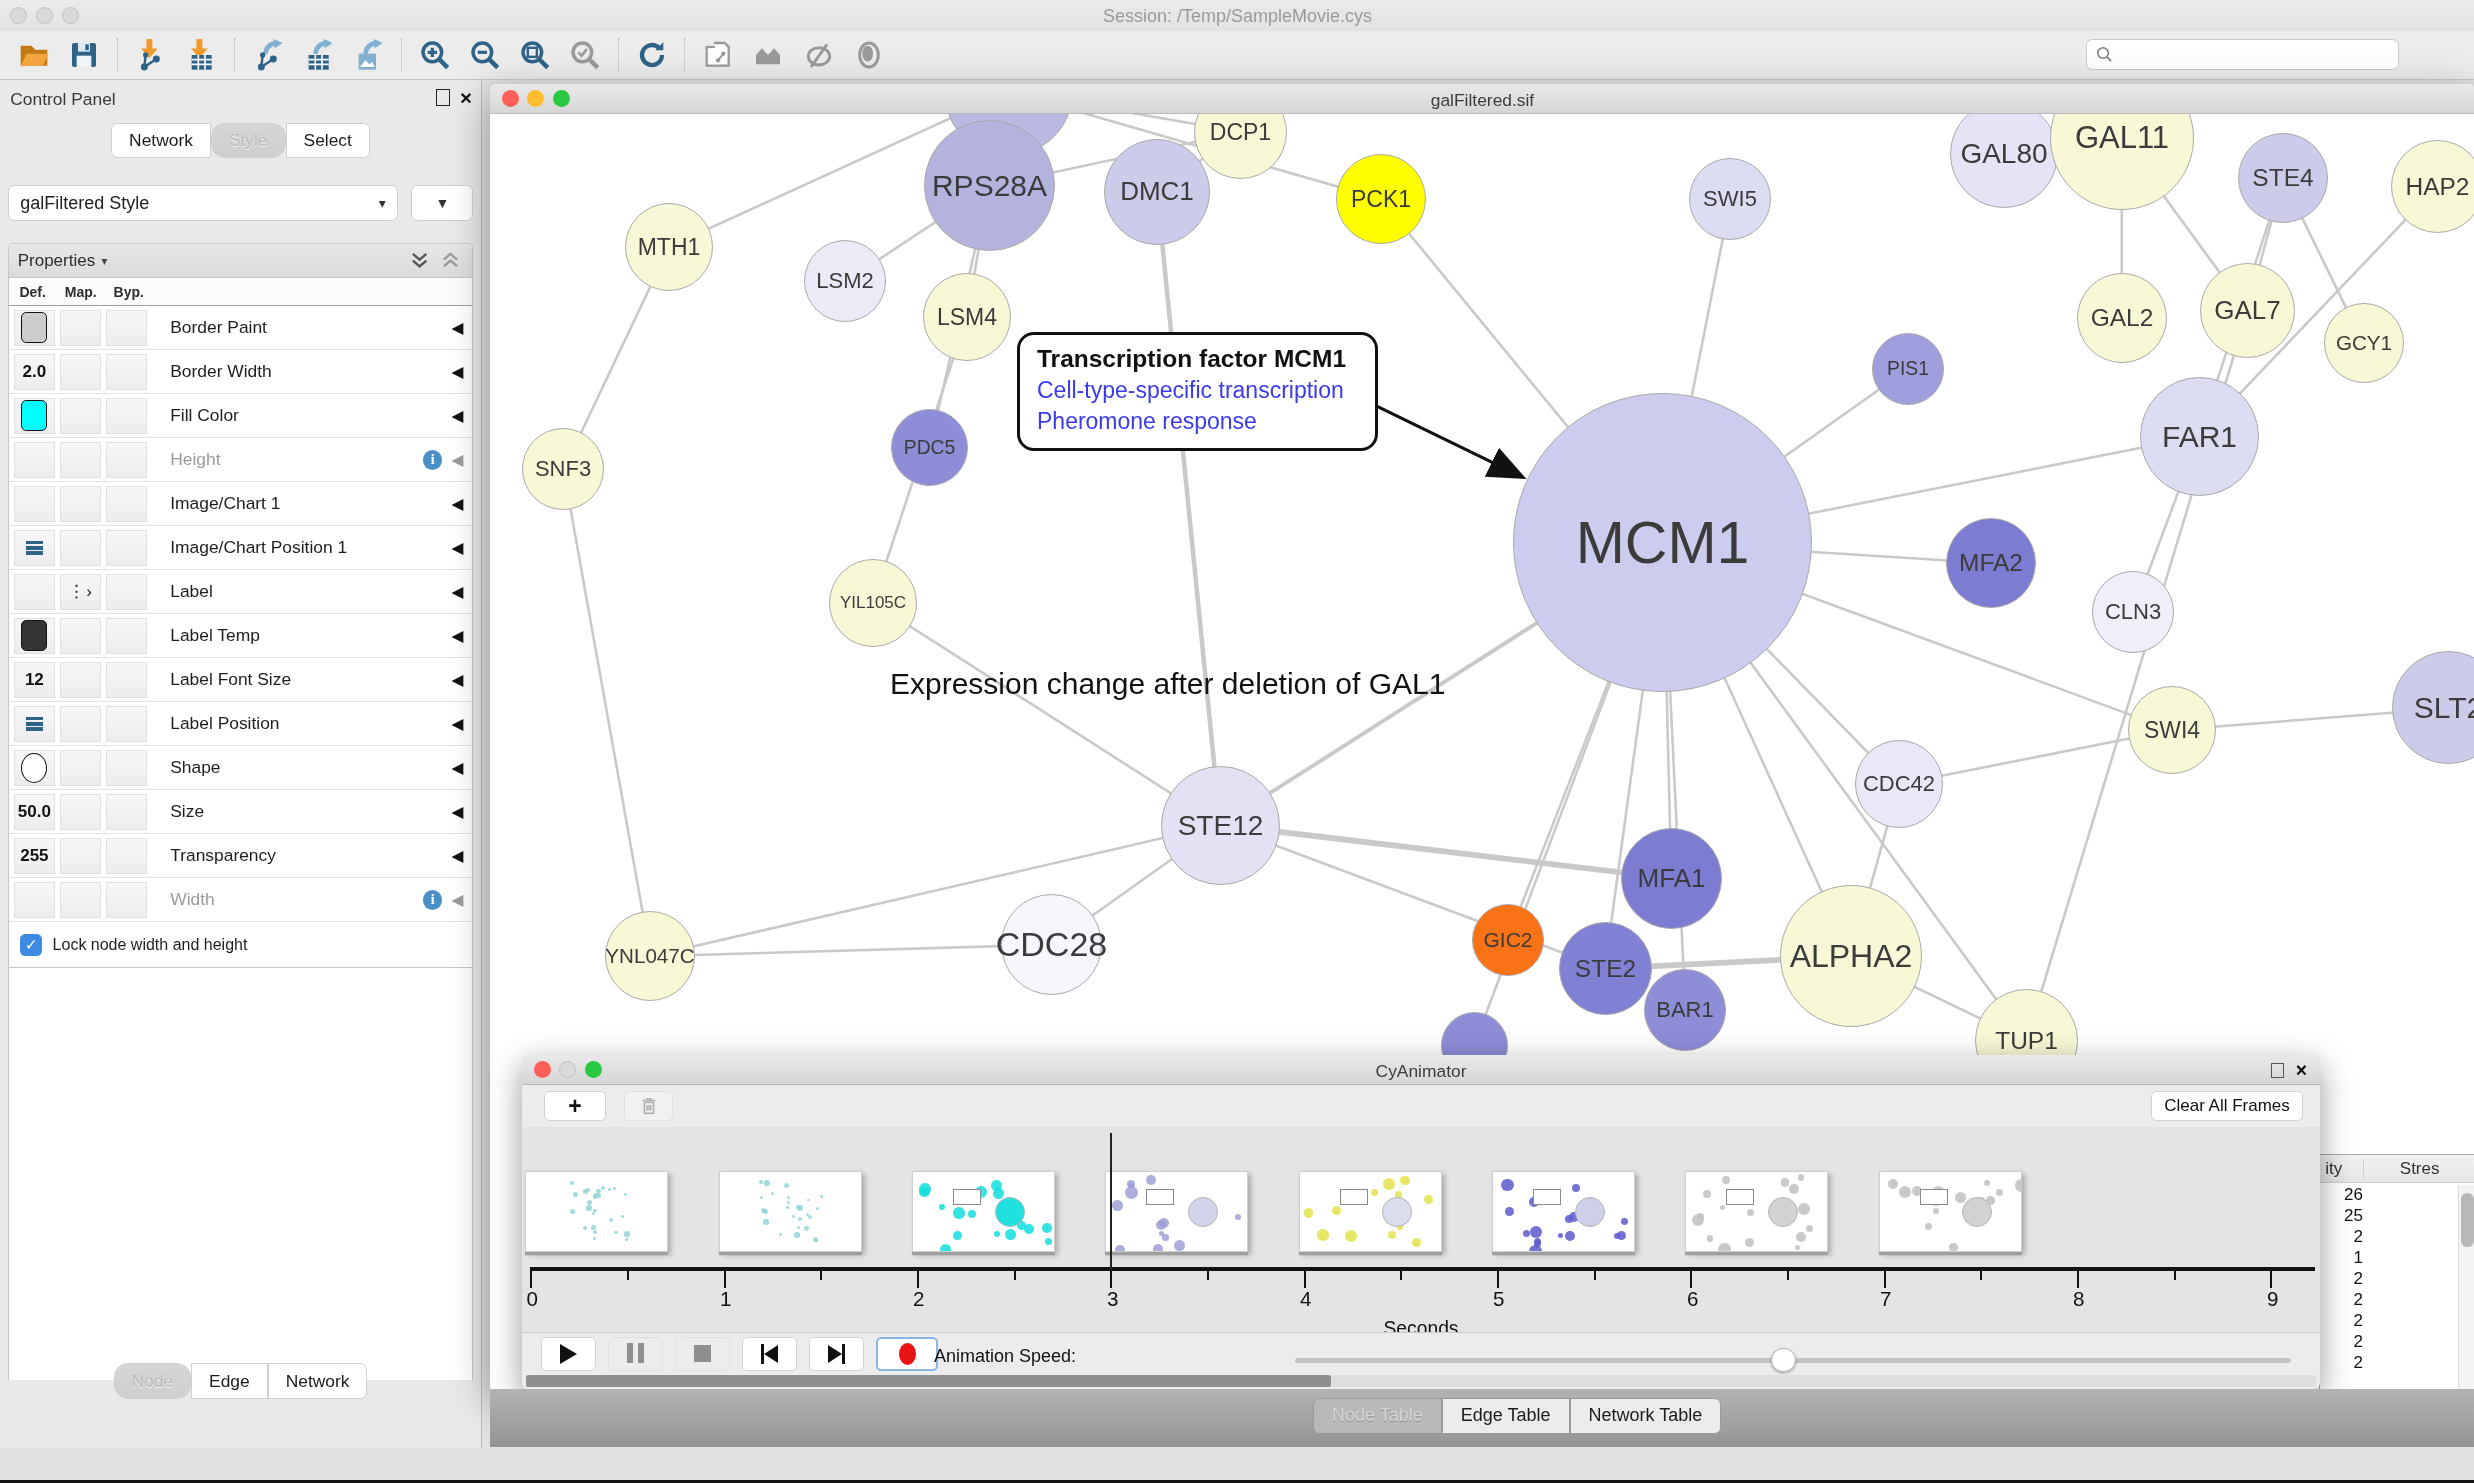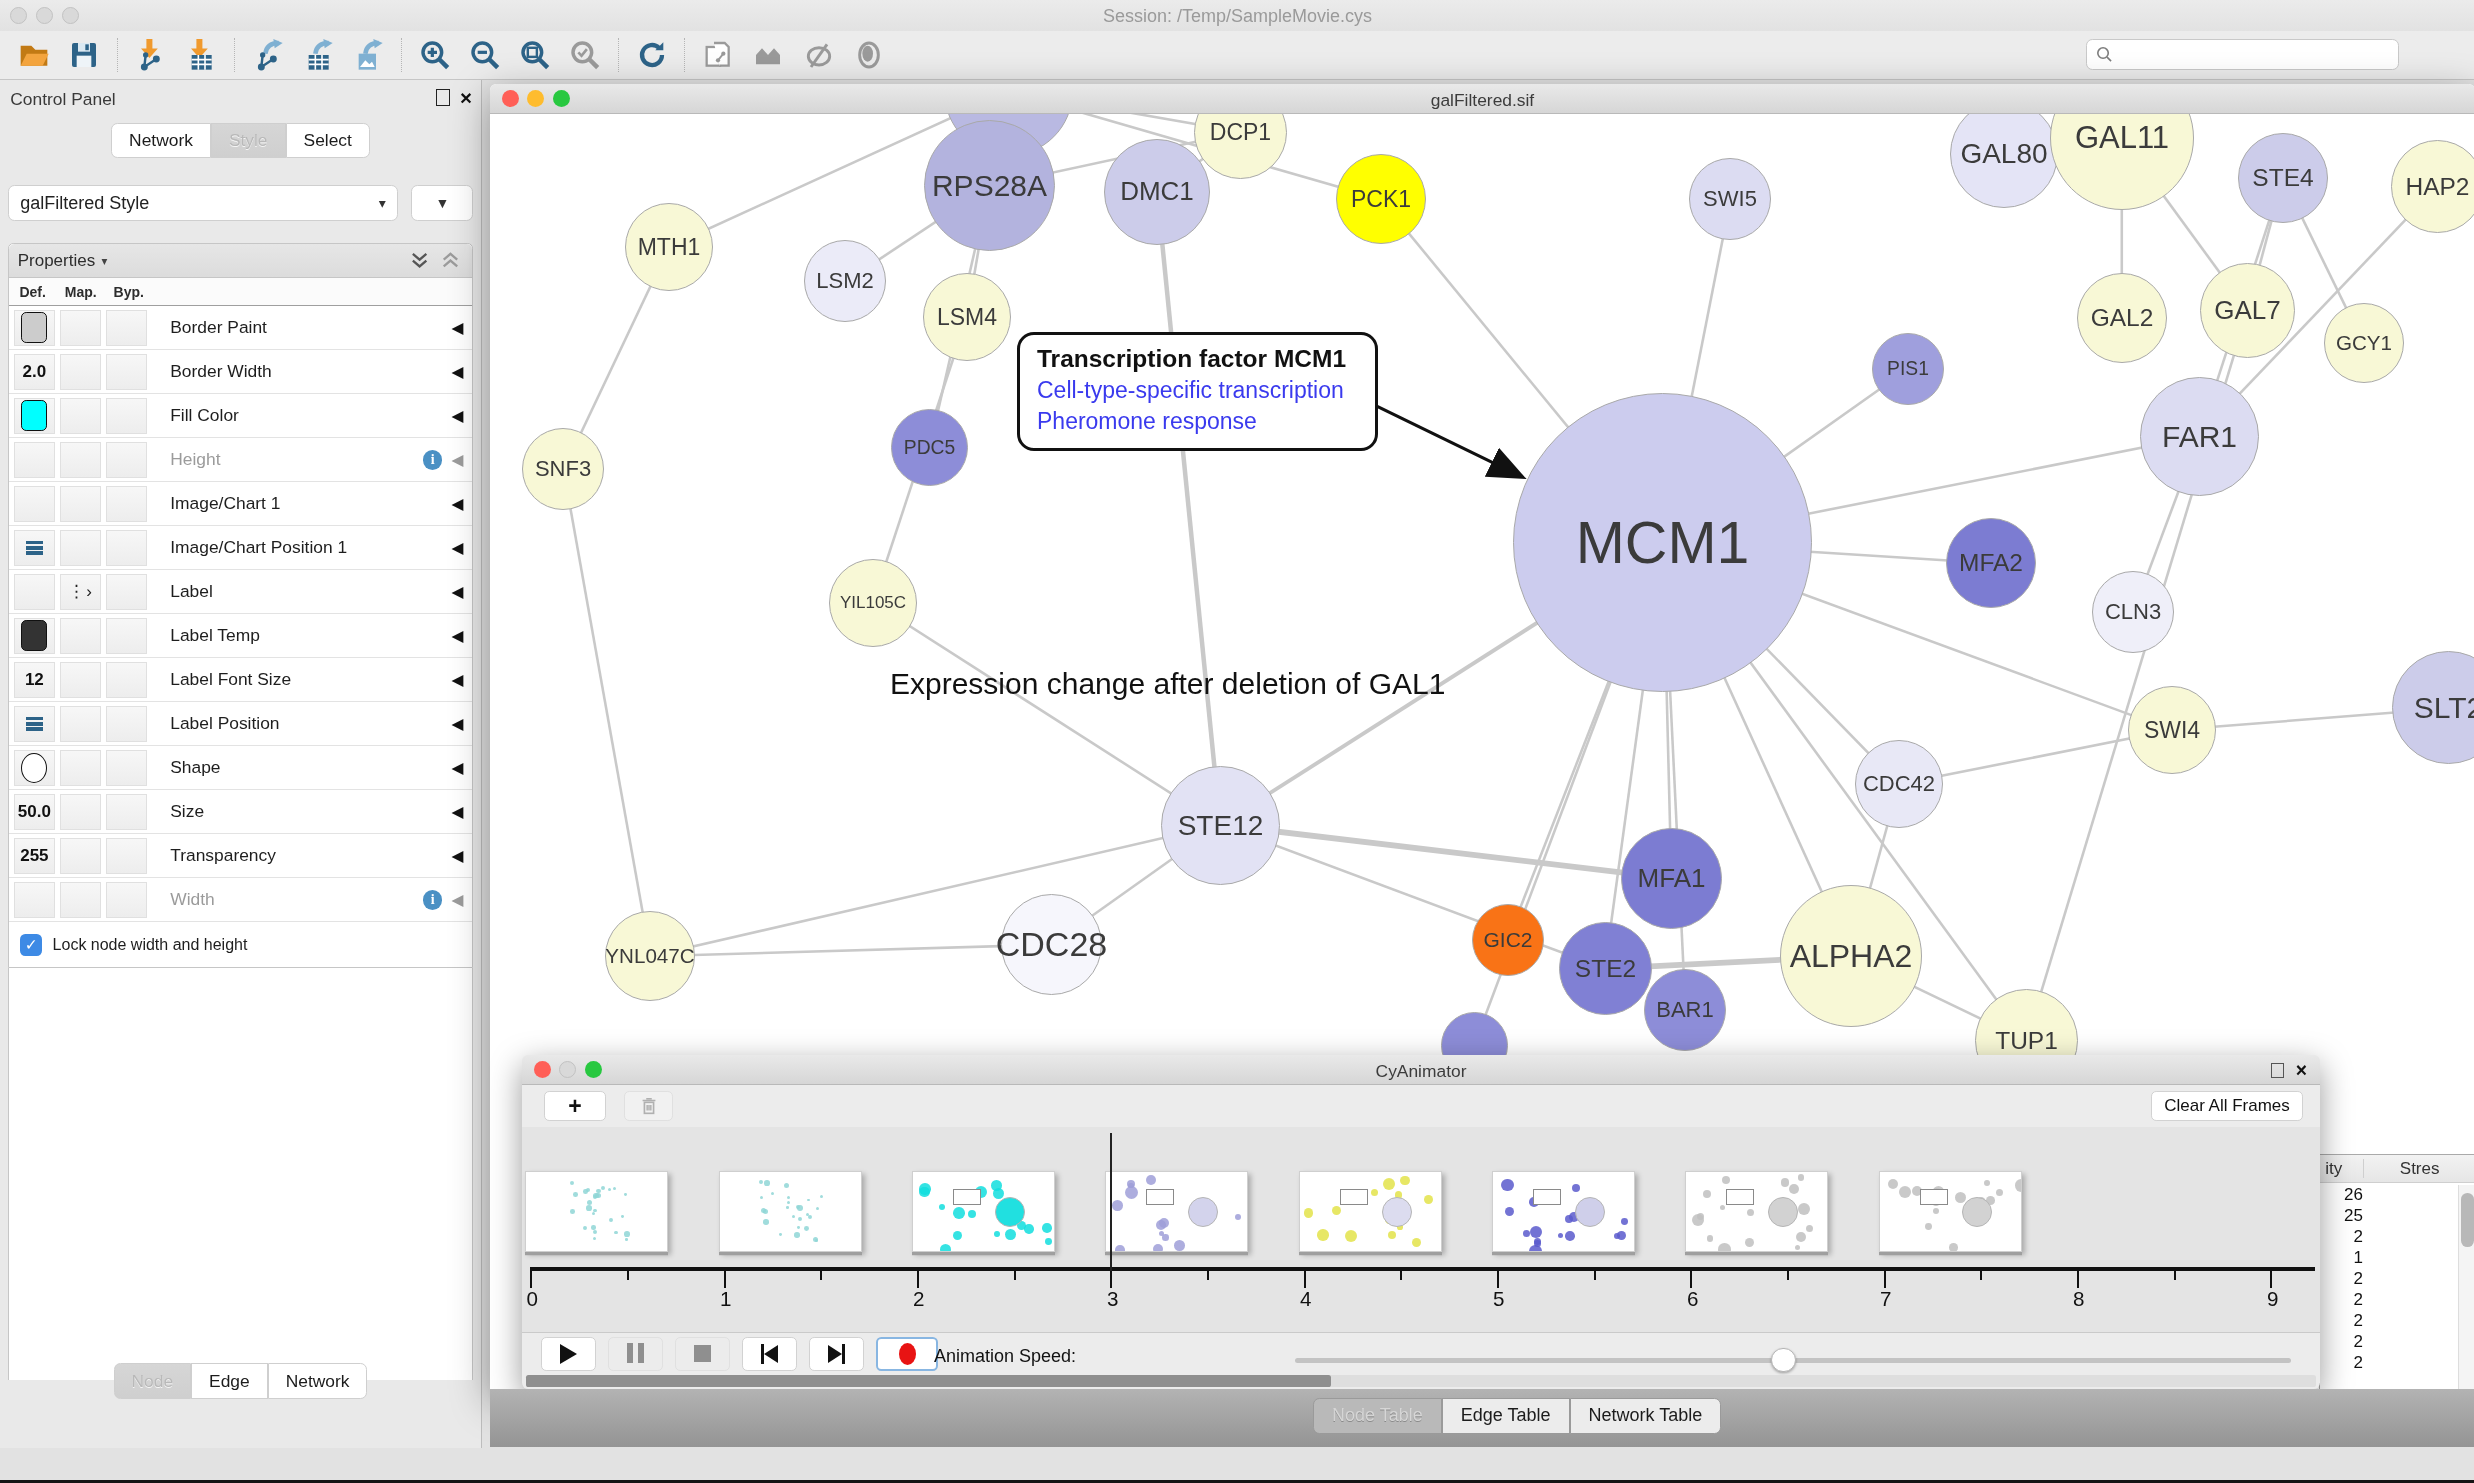--- a/index.html
+++ b/index.html
@@ -31,21 +31,21 @@
   .cp-header { position:relative; height:35px; }
   .cp-title { position:absolute; left:10.3px; top:9px; font-size:17.4px; color:#3a3a3a; }
   .cp-win-icons { position:absolute; right:9px; top:9px; display:flex; gap:10.3px; align-items:center; }
   .float-ico { width:14px; height:17px; border:1.9px solid #222; }
   .close-x { font-size:20.6px; font-weight:bold; color:#111; line-height:17px; }
   .cp-tabs { display:flex; justify-content:center; margin-top:7.7px; }
   .seg { border:0.6px solid #cfcfcf; background:#fff; padding:6.4px 17px; font-size:17.4px; color:#1c1c1c; }
   .seg:first-child { border-radius:6.4px 0 0 6.4px; }
   .seg:last-child { border-radius:0 6.4px 6.4px 0; }
   .seg.active { background:linear-gradient(#d6d6d6,#cfcfcf); color:#b9b9b9;
-    text-shadow:0 0.6px 0 #f5f5f5; }
+    text-shadow:0 0.6px 0 #f5f5f5;border-radius:14px; }
   .style-row { display:flex; gap:13px; margin:27px 7.7px 0 7.7px; }
   .style-select { flex:1; height:36px; background:#fff; border:1.3px solid #cfcfcf; border-radius:6.4px;
     display:flex; align-items:center; padding:0 11.6px; font-size:18px; color:#222; }
   .style-select .caret { margin-left:auto; font-size:14px; color:#333; }
   .style-menu-btn { width:62px; height:36px; background:#fff; border:1.3px solid #cfcfcf; border-radius:6.4px;
     display:flex; align-items:center; justify-content:center; font-size:14px; color:#333; }
   .props-box { margin:22px 7.7px 0 7.7px; border:1.3px solid #c6c6c6; border-radius:5.2px 5.2px 0 0; background:#fff; }
   .props-header { height:34px; background:linear-gradient(#e6e6e6,#dcdcdc); border-bottom:1.3px solid #c6c6c6;
     display:flex; align-items:center; padding:0 9px; border-radius:5.2px 5.2px 0 0; }
   .props-title { font-size:17px; color:#2d2d2d; }
@@ -973,20 +973,21 @@
           <span class="rtick" style="left:1362px;top:144px;height:17px"></span>
           <span class="rtick" style="left:1458px;top:144px;height:9px"></span>
           <span class="rnum" style="left:1358px">7</span>
           <span class="rtick" style="left:1555px;top:144px;height:17px"></span>
           <span class="rtick" style="left:1652px;top:144px;height:9px"></span>
           <span class="rnum" style="left:1551px">8</span>
           <span class="rtick" style="left:1748px;top:144px;height:17px"></span>
           <span class="rnum" style="left:1745px">9</span>
         </div>
       <div class="playhead" id="playhead" style="left: 588px;"></div>
+      <div class="seconds-label">Seconds</div>
     </div>
     <div class="anim-controls">
       <div id="pbuttons">
           <div class="pbtn" style="left: 19.3px;">
             <span class="tri-play"></span>
           </div>
           <div class="pbtn dim" style="left: 86px;">
             <span class="bars"><i></i><i></i></span>
           </div>
           <div class="pbtn dim" style="left: 153px;">

